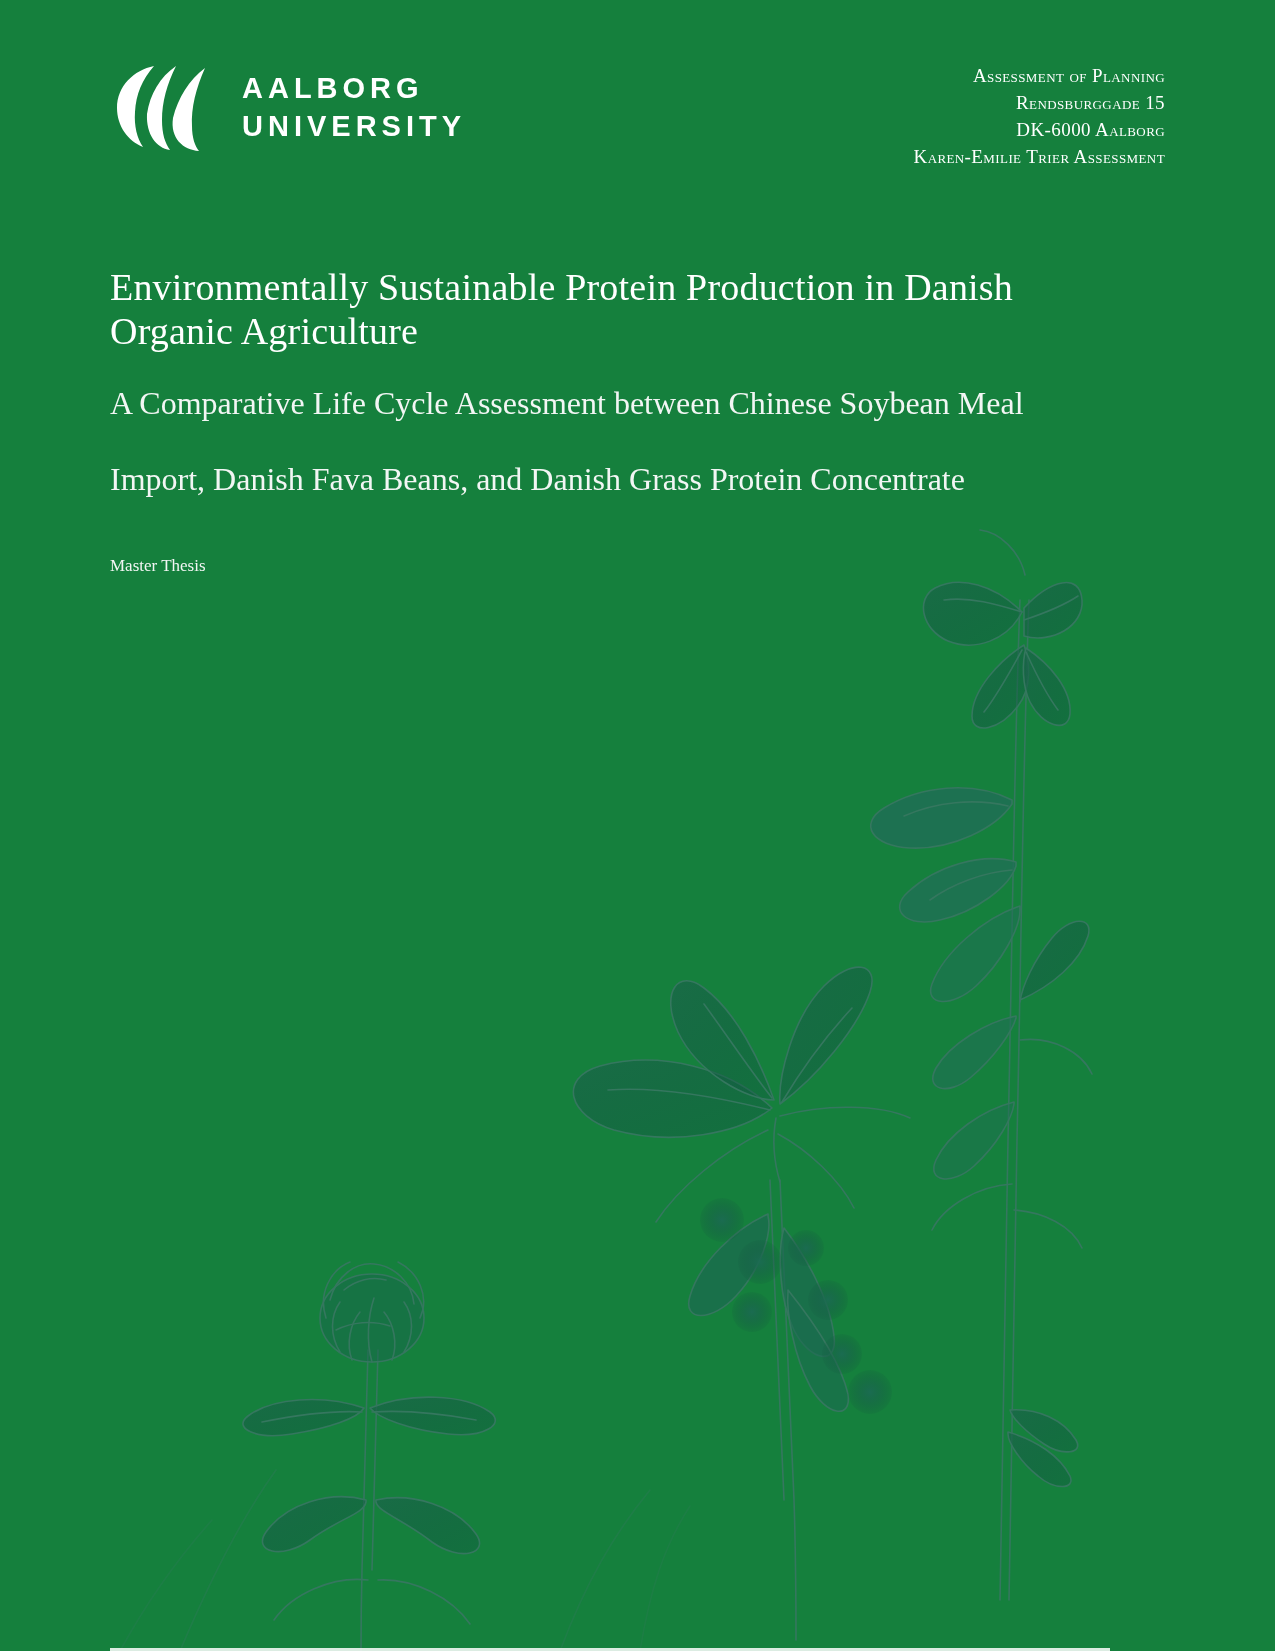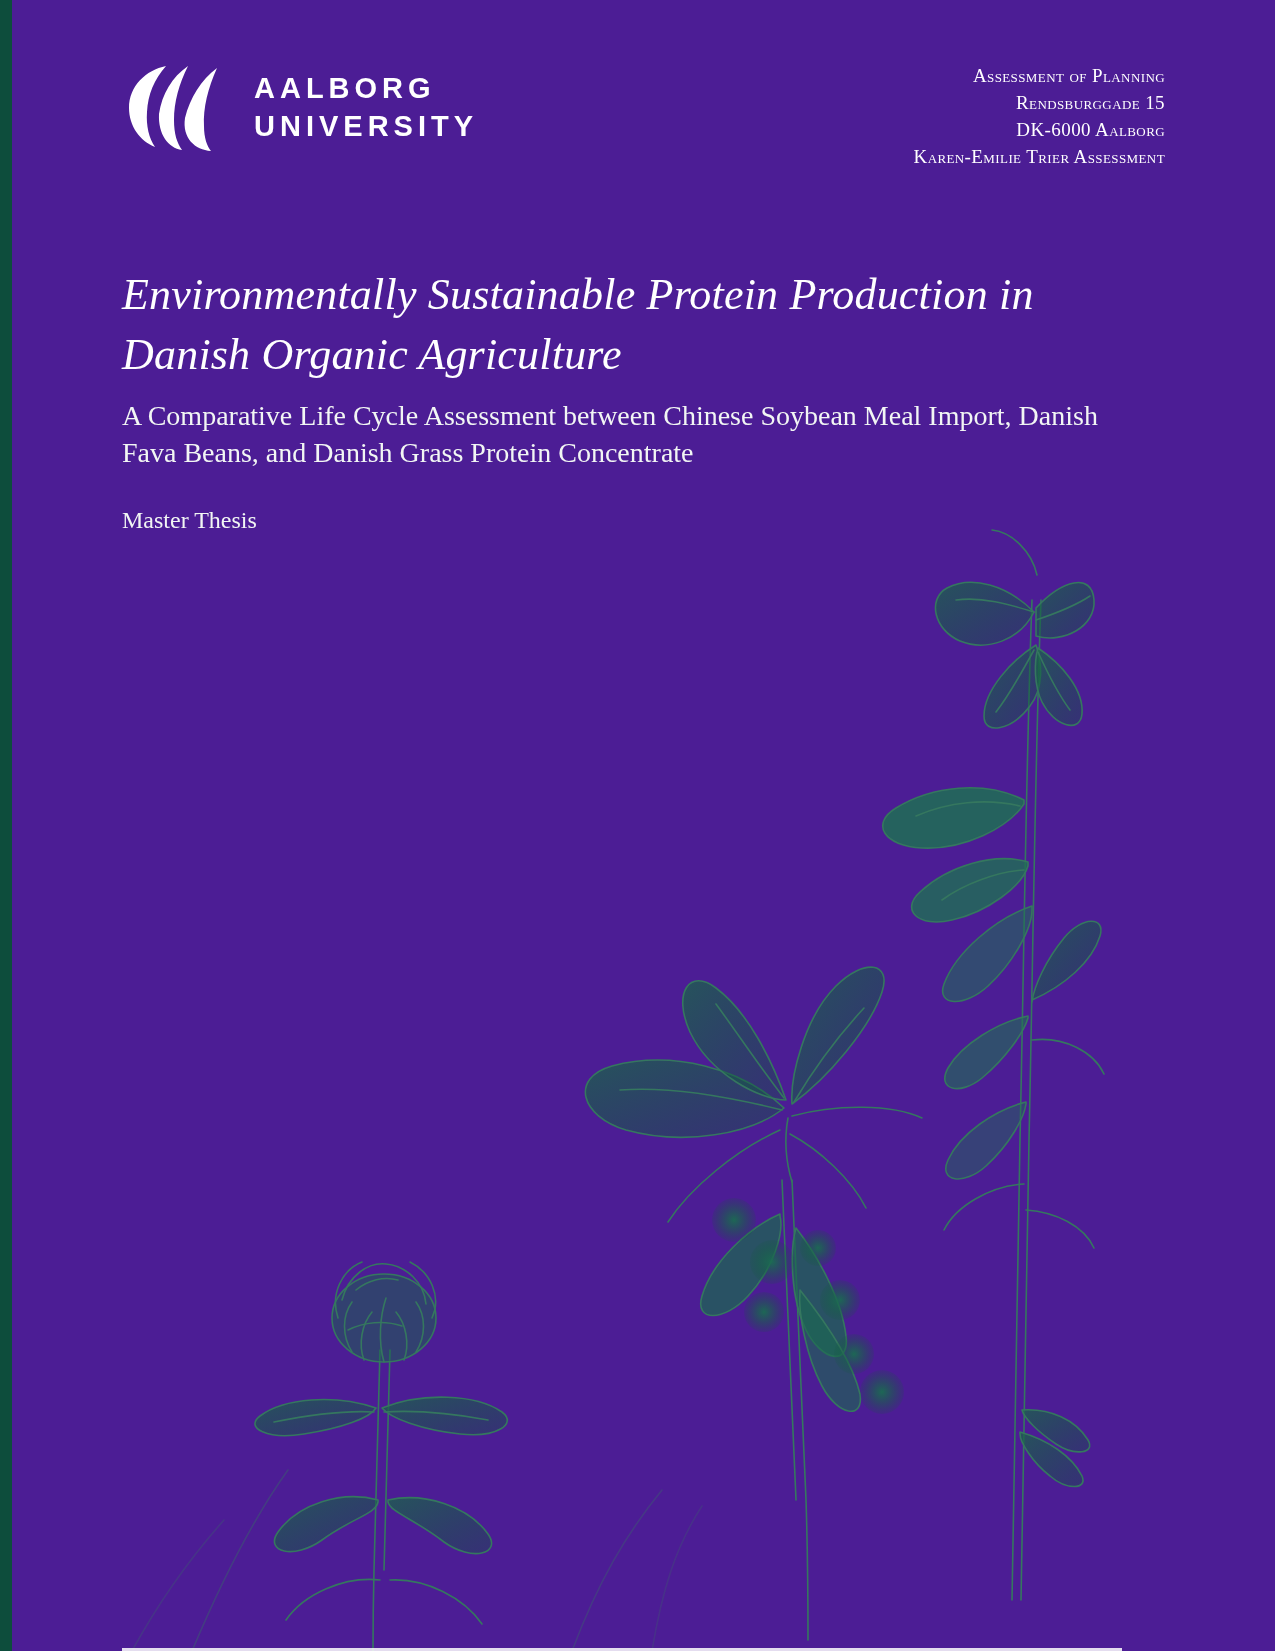--- a/index.html
+++ b/index.html
@@ -11,23 +11,22 @@
     height: 1651px;
     background: #0d4d3c;
     font-family: "Liberation Serif", serif;
     color: #ffffff;
     overflow: hidden;
     position: relative;
   }
   .page {
     position: absolute;
     inset: 0;
-    background: #4c1d95;
+    background: #15803d;
     overflow: hidden;
-    margin-left: 12px;
   }
   
   .artwork {
     position: absolute;
     left: 0;
     top: 0;
     width: 1275px;
     height: 1651px;
     pointer-events: none;
   }
@@ -72,38 +71,37 @@
     font-variant: small-caps;
   }
   
   .titleblock {
     position: absolute;
     left: 110px;
     top: 265px;
     width: 1000px;
   }
   .title {
-    font-size: 44px;
-    line-height: 60px;
+    font-size: 38px;
+    line-height: 44px;
     font-weight: normal;
     margin: 0;
     color: #ffffff;
     letter-spacing: 0.2px;
-    font-style: italic;
   }
   .subtitle {
-    font-size: 28px;
-    line-height: 37px;
+    font-size: 32px;
+    line-height: 76px;
     margin: 12px 0 0 0;
     font-weight: normal;
     color: #f2f6f4;
   }
   .doctype {
     margin-top: 36px;
-    font-size: 24px;
+    font-size: 17px;
     line-height: 26px;
     color: #f2f6f4;
   }
   
   .bottom-rule {
     position: absolute;
     left: 110px;
     bottom: 0;
     width: 1000px;
     height: 3px;

